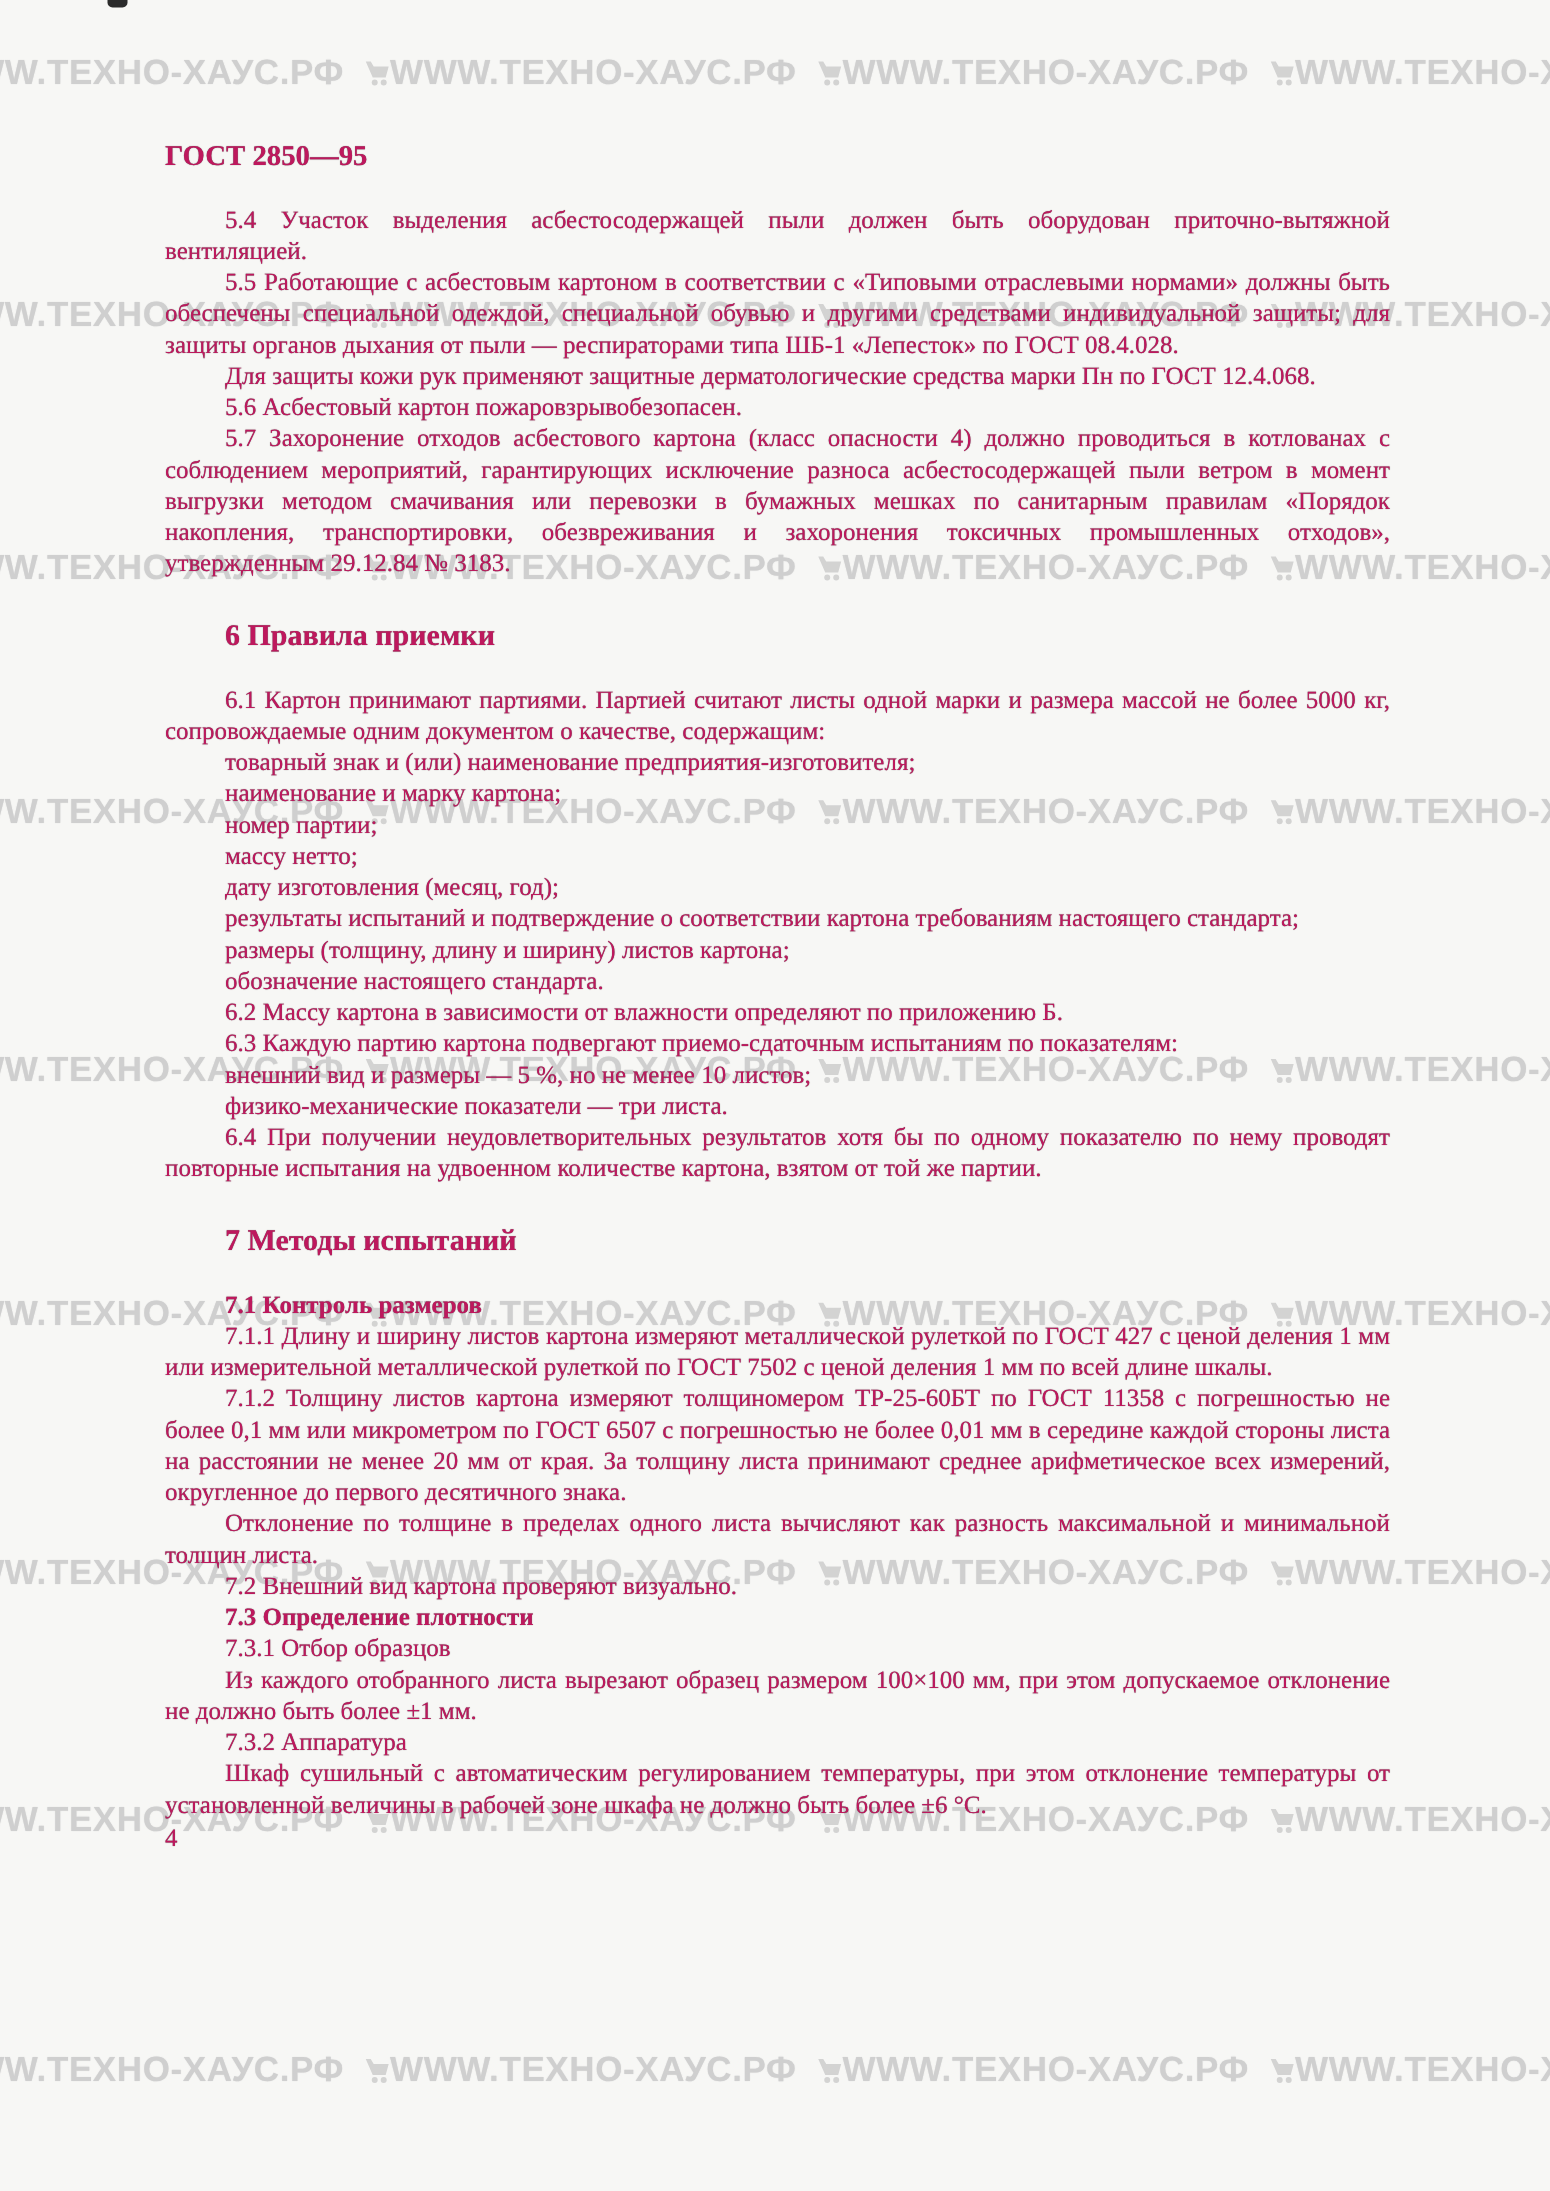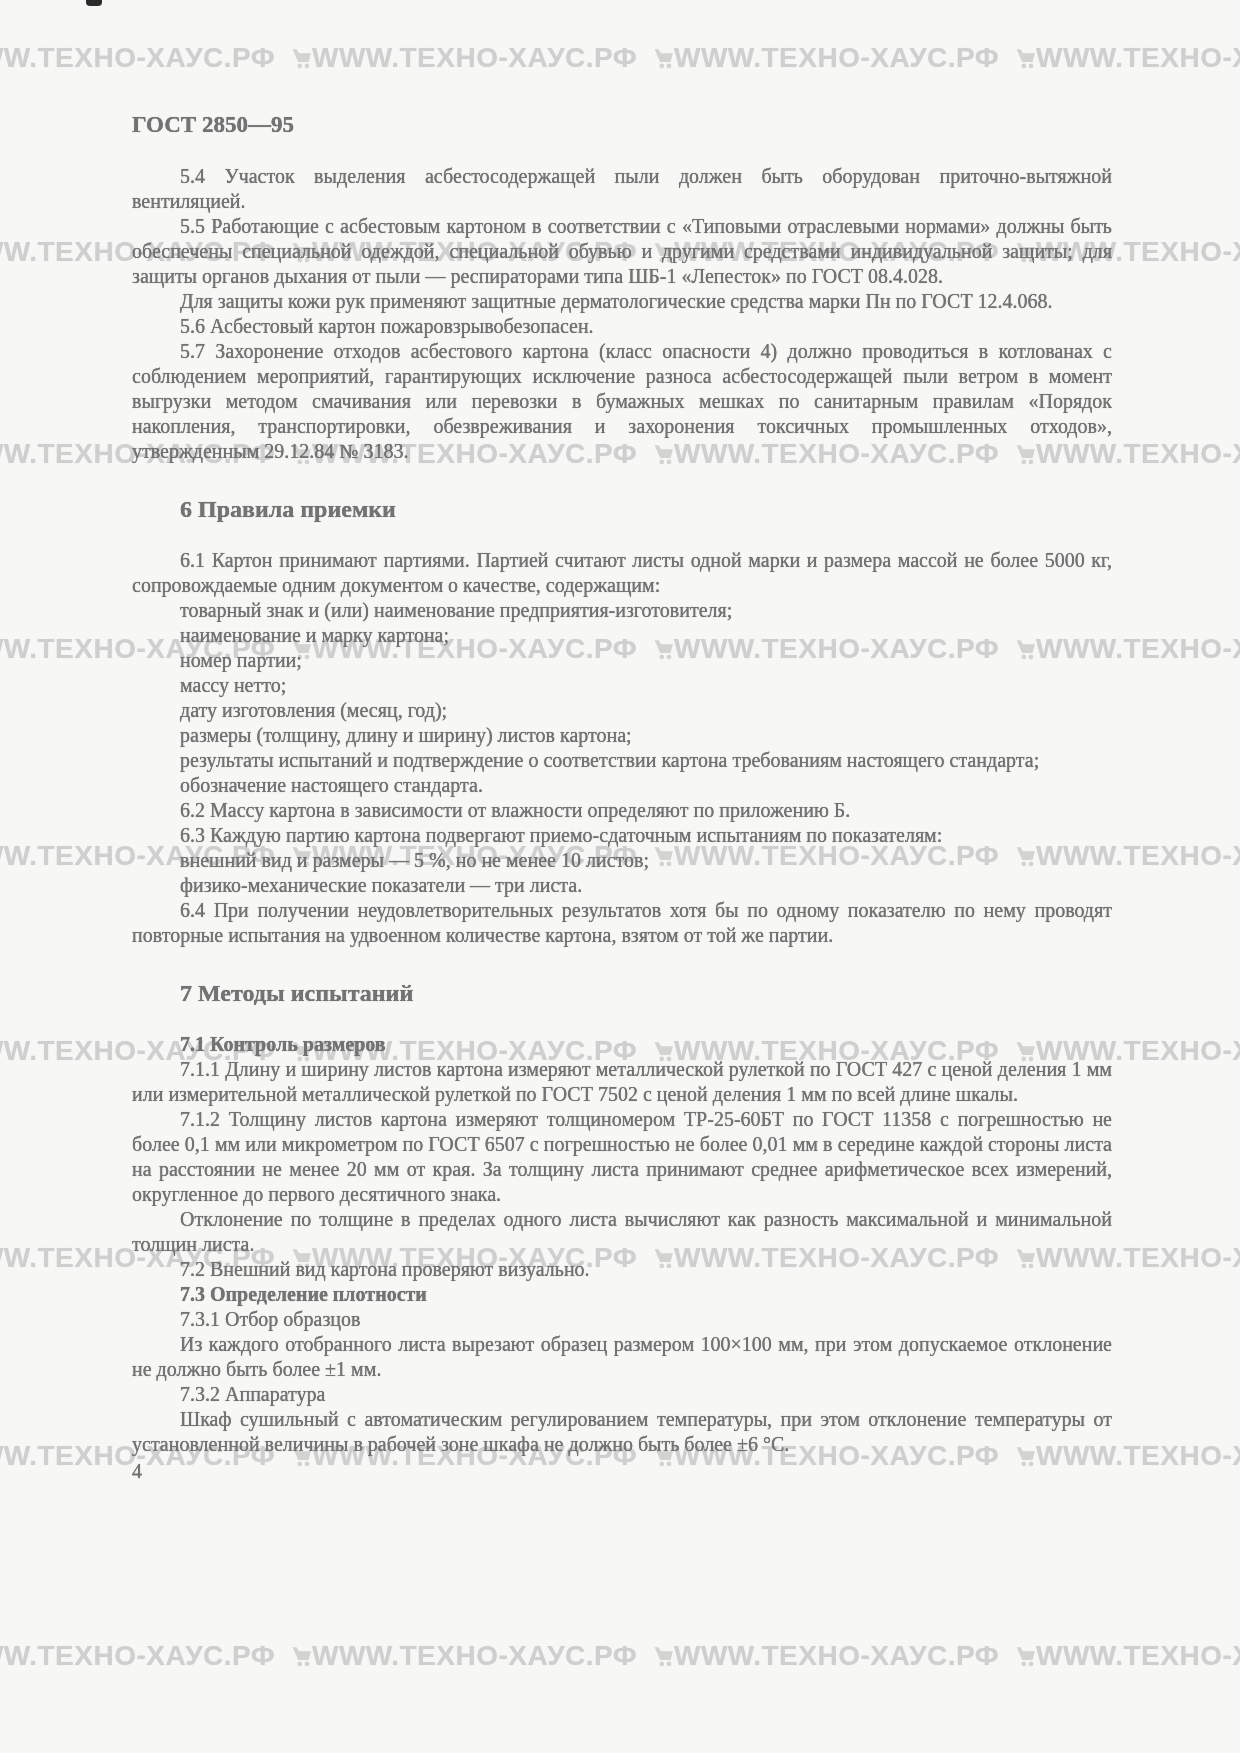--- a/index.html
+++ b/index.html
@@ -45,21 +45,21 @@
   }
   .wm-icon { margin-left: 16px; display: inline-block; }
 
   
   .doc {
     position: absolute;
     left: 132px;
     top: 112px;
     width: 980px;
     z-index: 2;
-    color: #737373;
+    color: #be185d;
     font-size: 20px;
     line-height: 25px;
     text-shadow: 0 0 0.7px rgba(45,45,45,0.8);
   }
   .gost-header {
     margin: 0 0 26px 0;
     font-weight: bold;
     font-size: 23px;
     line-height: 26px;
   }
@@ -376,22 +376,22 @@
       <p class="paragraph">Для защиты кожи рук применяют защитные дерматологические средства марки Пн по ГОСТ 12.4.068.</p>
       <p class="paragraph">5.6 Асбестовый картон пожаровзрывобезопасен.</p>
       <p class="paragraph">5.7 Захоронение отходов асбестового картона (класс опасности 4) должно проводиться в котлованах с соблюдением мероприятий, гарантирующих исключение разноса асбестосодержащей пыли ветром в момент выгрузки методом смачивания или перевозки в бумажных мешках по санитарным правилам «Порядок накопления, транспортировки, обезвреживания и захоронения токсичных промышленных отходов», утвержденным 29.12.84 № 3183.</p>
       <p class="heading">6 Правила приемки</p>
       <p class="paragraph">6.1 Картон принимают партиями. Партией считают листы одной марки и размера массой не более 5000 кг, сопровождаемые одним документом о качестве, содержащим:</p>
       <p class="paragraph">товарный знак и (или) наименование предприятия-изготовителя;</p>
       <p class="paragraph">наименование и марку картона;</p>
       <p class="paragraph">номер партии;</p>
       <p class="paragraph">массу нетто;</p>
       <p class="paragraph">дату изготовления (месяц, год);</p>
+      <p class="paragraph">результаты испытаний и подтверждение о соответствии картона требованиям настоящего стандарта;</p>
       <p class="paragraph">размеры (толщину, длину и ширину) листов картона;</p>
-      <p class="paragraph">результаты испытаний и подтверждение о соответствии картона требованиям настоящего стандарта;</p>
       <p class="paragraph">обозначение настоящего стандарта.</p>
       <p class="paragraph">6.2 Массу картона в зависимости от влажности определяют по приложению Б.</p>
       <p class="paragraph">6.3 Каждую партию картона подвергают приемо-сдаточным испытаниям по показателям:</p>
       <p class="paragraph">внешний вид и размеры — 5 %, но не менее 10 листов;</p>
       <p class="paragraph">физико-механические показатели — три листа.</p>
       <p class="paragraph">6.4 При получении неудовлетворительных результатов хотя бы по одному показателю по нему проводят повторные испытания на удвоенном количестве картона, взятом от той же партии.</p>
       <p class="heading">7 Методы испытаний</p>
       <p class="bold-line">7.1 Контроль размеров</p>
       <p class="paragraph">7.1.1 Длину и ширину листов картона измеряют металлической рулеткой по ГОСТ 427 с ценой деления 1 мм или измерительной металлической рулеткой по ГОСТ 7502 с ценой деления 1 мм по всей длине шкалы.</p>
       <p class="paragraph">7.1.2 Толщину листов картона измеряют толщиномером ТР-25-60БТ по ГОСТ 11358 с погрешностью не более 0,1 мм или микрометром по ГОСТ 6507 с погрешностью не более 0,01 мм в середине каждой стороны листа на расстоянии не менее 20 мм от края. За толщину листа принимают среднее арифметическое всех измерений, округленное до первого десятичного знака.</p>

